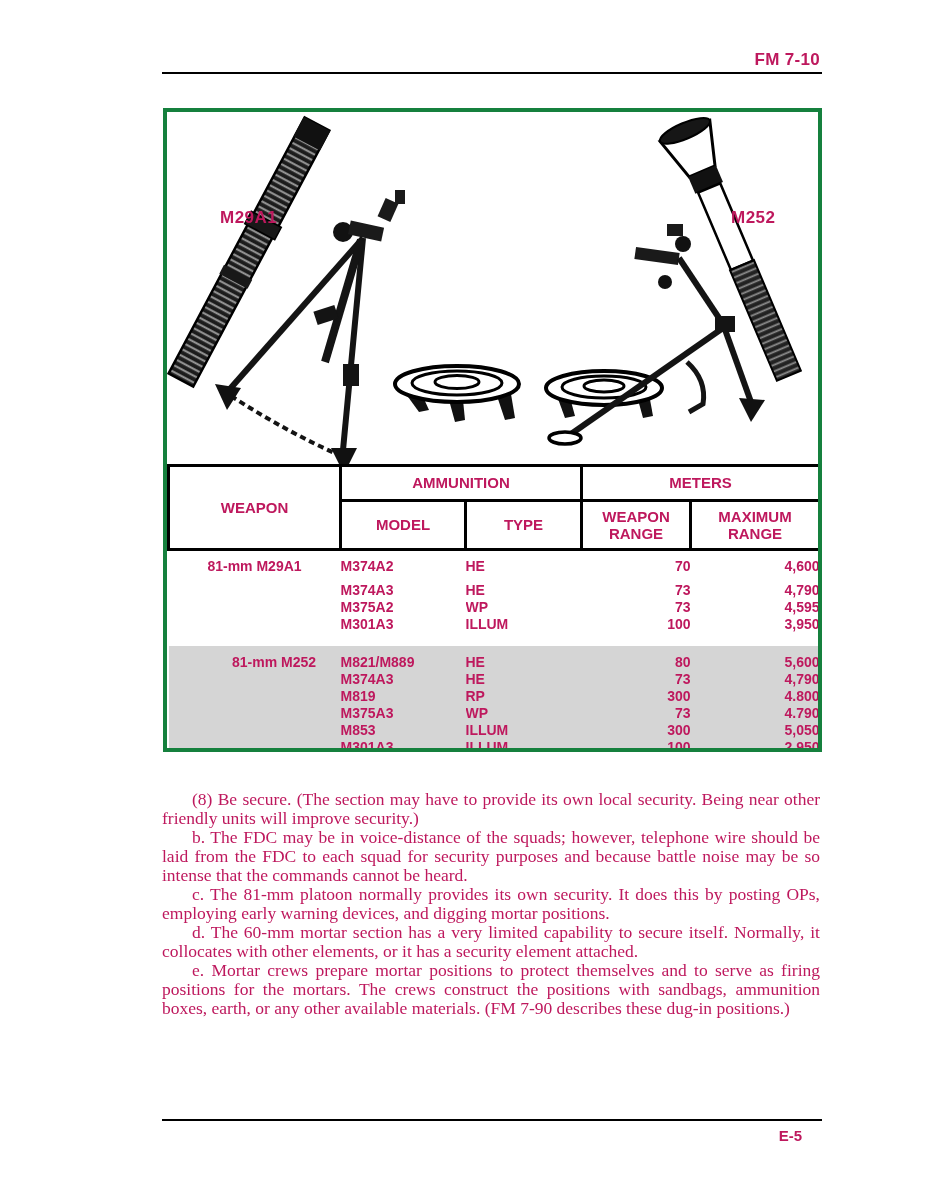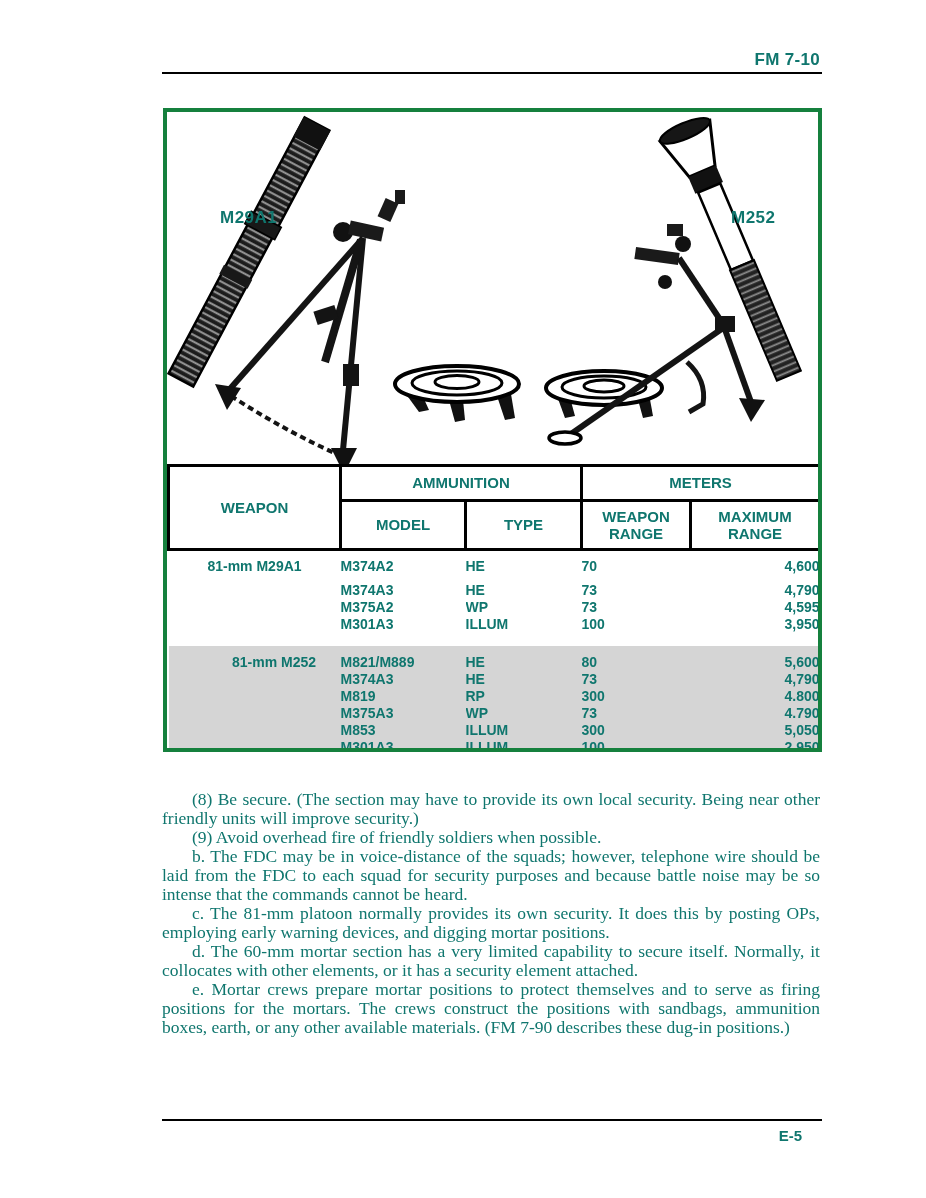--- a/index.html
+++ b/index.html
@@ -1,21 +1,21 @@
 <!DOCTYPE html>
 <html><head>
 <meta charset="utf-8">
 <style>
   html,body{margin:0;padding:0;background:#ffffff;}
   .page{
     position:relative;
     width:926px;height:1198px;
     background:#ffffff;
     font-family:"Liberation Sans",sans-serif;
-    color:#0f766e;
+    color:#be185d;
     overflow:hidden;
   }
   
   .doc-code{
     position:absolute;top:50px;right:106px;
     font-weight:bold;font-size:17px;letter-spacing:.3px;
   }
   .header-rule{
     position:absolute;left:162px;top:72px;width:660px;height:2px;background:#000;
   }
@@ -49,21 +49,21 @@
   table.figtable th.h-sub{height:42px;}
   table.figtable td{
     border:none;
     font-size:14px;font-weight:bold;
     padding:0;vertical-align:top;line-height:17px;height:17px;
     white-space:nowrap;overflow:hidden;
   }
   td.c-weapon{text-align:center;}
   td.c-model{text-align:left;padding-left:22px;}
   td.c-type{text-align:left;padding-left:36px;}
-  td.c-min{text-align:left;}
+  td.c-min{text-align:right;}
   td.c-max{text-align:right;padding-right:56px;}
   tr.lead-pad td{height:8px;line-height:8px;}
   tr.first-row td{padding-top:7px;height:24px;}
   tr.gap-row td{height:13px;line-height:13px;}
   
   .fig-caption{
     position:absolute;left:163px;top:755px;width:659px;
     text-align:center;font-weight:bold;font-size:19px;
     white-space:pre;letter-spacing:.2px;
   }
@@ -292,21 +292,20 @@
             <td class="c-min" style="background: rgb(213, 213, 213);">100</td>
             <td class="c-max" style="background: rgb(213, 213, 213);">2,950</td>
           </tr>
         </tbody>
     </table>
   </div>
 
 
   <div class="bodytext" id="bodytext">
       <p>(8) Be secure. (The section may have to provide its own local security. Being near other friendly units will improve security.)</p>
-      <p>(9) Avoid overhead fire of friendly soldiers when possible.</p>
       <p>b.  The FDC may be in voice-distance of the squads; however, telephone wire should be laid from the FDC to each squad for security purposes and because battle noise may be so intense that the commands cannot be heard.</p>
       <p>c.  The 81-mm platoon normally provides its own security. It does this by posting OPs, employing early warning devices, and digging mortar positions.</p>
       <p>d.  The 60-mm mortar section has a very limited capability to secure itself. Normally, it collocates with other elements, or it has a security element attached.</p>
       <p>e.  Mortar crews prepare mortar positions to protect themselves and to serve as firing positions for the mortars. The crews construct the positions with sandbags, ammunition boxes, earth, or any other available materials. (FM 7-90 describes these dug-in positions.)</p>
     </div>
 
   <div class="footer-rule"></div>
   <div class="page-number">E-5</div>
 
 </div>

